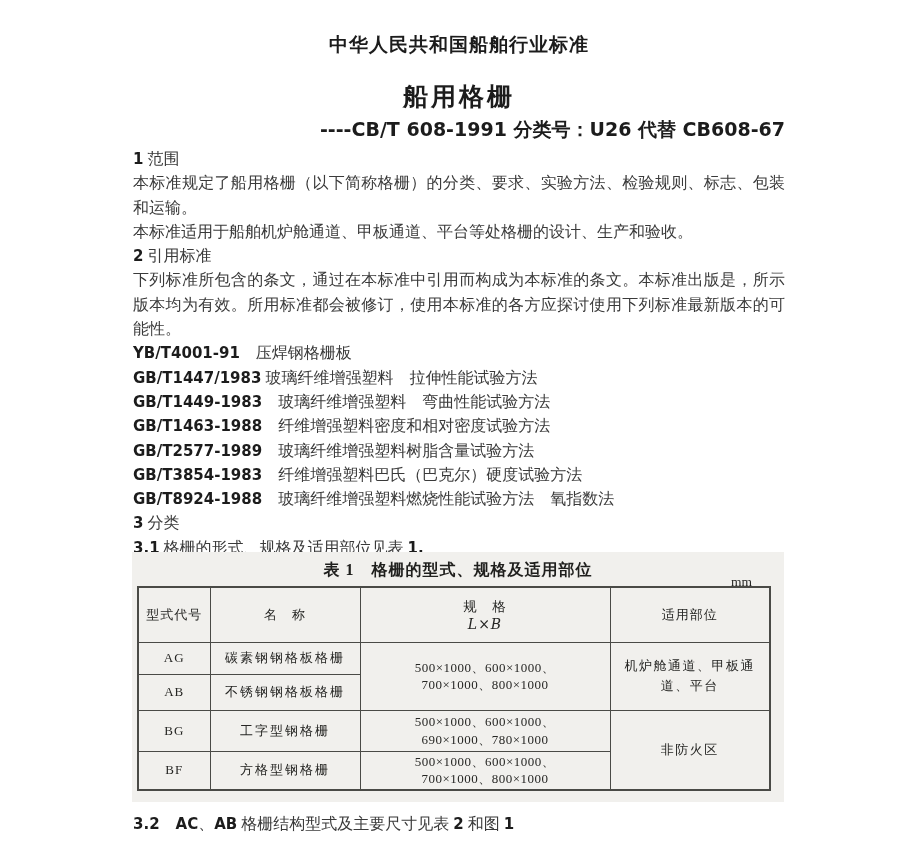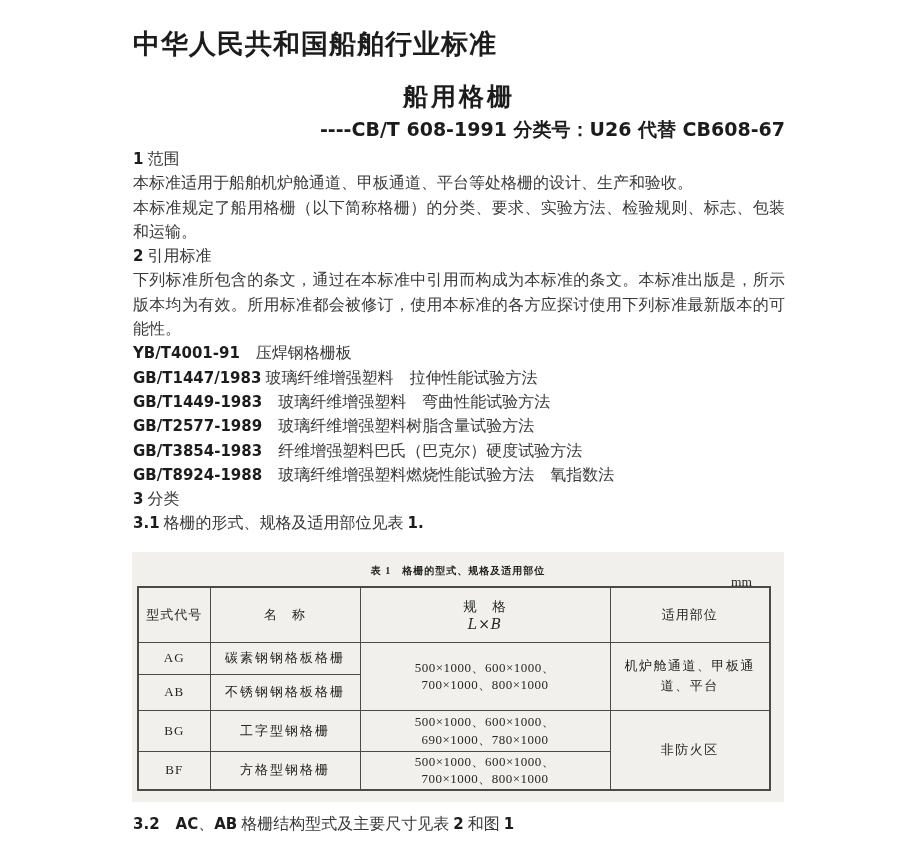--- a/index.html
+++ b/index.html
@@ -13,23 +13,23 @@
   *{margin:0;padding:0;box-sizing:border-box;}
   html,body{background:var(--page-bg);}
   .doc{
     position:relative;width:907px;height:855px;background:var(--page-bg);
     overflow:hidden;
     font-family:"Liberation Serif","DejaVu Serif",serif;
     color:var(--text-color);
   }
   .content{position:absolute;left:133px;top:0;width:652px;}
   .title{
-    position:absolute;top:29px;width:100%;
+    position:absolute;top:29px;width:100%;text-align:center;
     font-family:"DejaVu Sans","Liberation Sans",sans-serif;
-    font-weight:700;font-size:27px;line-height:30px;color:var(--bold-color);
+    font-weight:700;font-size:19px;line-height:30px;color:var(--bold-color);
     letter-spacing:1px;
   }
   .subtitle{
     position:absolute;top:83px;width:100%;text-align:center;
     font-family:"DejaVu Sans","Liberation Sans",sans-serif;
     font-weight:700;font-size:25px;line-height:28px;color:var(--bold-color);
     letter-spacing:3px;
   }
   .meta{
     position:absolute;top:117px;width:100%;text-align:right;
@@ -46,21 +46,21 @@
     font-weight:700;font-size:15px;color:var(--bold-color);text-align:center;
   }
   
   .scan{
     position:absolute;left:-1px;top:552px;width:652px;height:250px;
     background:var(--scan-bg);
     font-family:"Liberation Serif","DejaVu Serif",serif;
     color:var(--scan-text);
   }
   .cap-row{position:relative;height:34px;padding-top:8px;text-align:center;}
-  .cap{font-weight:700;font-size:10px;letter-spacing:1px;color:#1f1f1d;}
+  .cap{font-weight:700;font-size:16px;letter-spacing:1px;color:#1f1f1d;}
   .unit{position:absolute;right:32px;top:22px;font-size:13.5px;font-weight:400;}
   table.t1{
     border-collapse:collapse;table-layout:fixed;
     margin-left:5px;width:632px;
     border:2px solid var(--scan-border);
   }
   table.t1 td{
     border:1px solid var(--scan-border);
     text-align:center;vertical-align:middle;
     font-size:13px;padding:1px 4px;
@@ -88,27 +88,28 @@
 
 <div class="doc">
   <div class="content">
 
     <div class="title">中华人民共和国船舶行业标准</div>
     <div class="subtitle">船用格栅</div>
     <div class="meta">----CB/T 608-1991 分类号：U26 代替 CB608-67</div>
 
     <div class="body-text">
         <div class="tline section-heading"><span class="b">1</span><span> 范围</span></div>
+        <div class="tline paragraph"><span>本标准规定了船用格栅（以下简称格栅）的分类、要求、实验方法、检验规则、标志、包装和运输。</span></div>
         <div class="tline paragraph"><span>本标准适用于船舶机炉舱通道、甲板通道、平台等处格栅的设计、生产和验收。</span></div>
-        <div class="tline paragraph"><span>本标准规定了船用格栅（以下简称格栅）的分类、要求、实验方法、检验规则、标志、包装和运输。</span></div>
         <div class="tline section-heading"><span class="b">2</span><span> 引用标准</span></div>
         <div class="tline paragraph"><span>下列标准所包含的条文，通过在本标准中引用而构成为本标准的条文。本标准出版是，所示版本均为有效。所用标准都会被修订，使用本标准的各方应探讨使用下列标准最新版本的可能性。</span></div>
         <div class="tline reference"><span class="b">YB/T4001-91</span><span>　压焊钢格栅板</span></div>
         <div class="tline reference"><span class="b">GB/T1447/1983</span><span> 玻璃纤维增强塑料　拉伸性能试验方法</span></div>
         <div class="tline reference"><span class="b">GB/T1449-1983</span><span>　玻璃纤维增强塑料　弯曲性能试验方法</span></div>
+        <div class="tline reference"><span class="b">GB/T1463-1988</span><span>　纤维增强塑料密度和相对密度试验方法</span></div>
         <div class="tline reference"><span class="b">GB/T2577-1989</span><span>　玻璃纤维增强塑料树脂含量试验方法</span></div>
         <div class="tline reference"><span class="b">GB/T3854-1983</span><span>　纤维增强塑料巴氏（巴克尔）硬度试验方法</span></div>
         <div class="tline reference"><span class="b">GB/T8924-1988</span><span>　玻璃纤维增强塑料燃烧性能试验方法　氧指数法</span></div>
         <div class="tline section-heading"><span class="b">3</span><span> 分类</span></div>
         <div class="tline clause"><span class="b">3.1</span><span>  格栅的形式、规格及适用部位见表 </span><span class="b">1.</span></div>
       </div>
 
     <div class="scan">
       <div class="cap-row">
         <span class="cap">表 1　格栅的型式、规格及适用部位</span>

